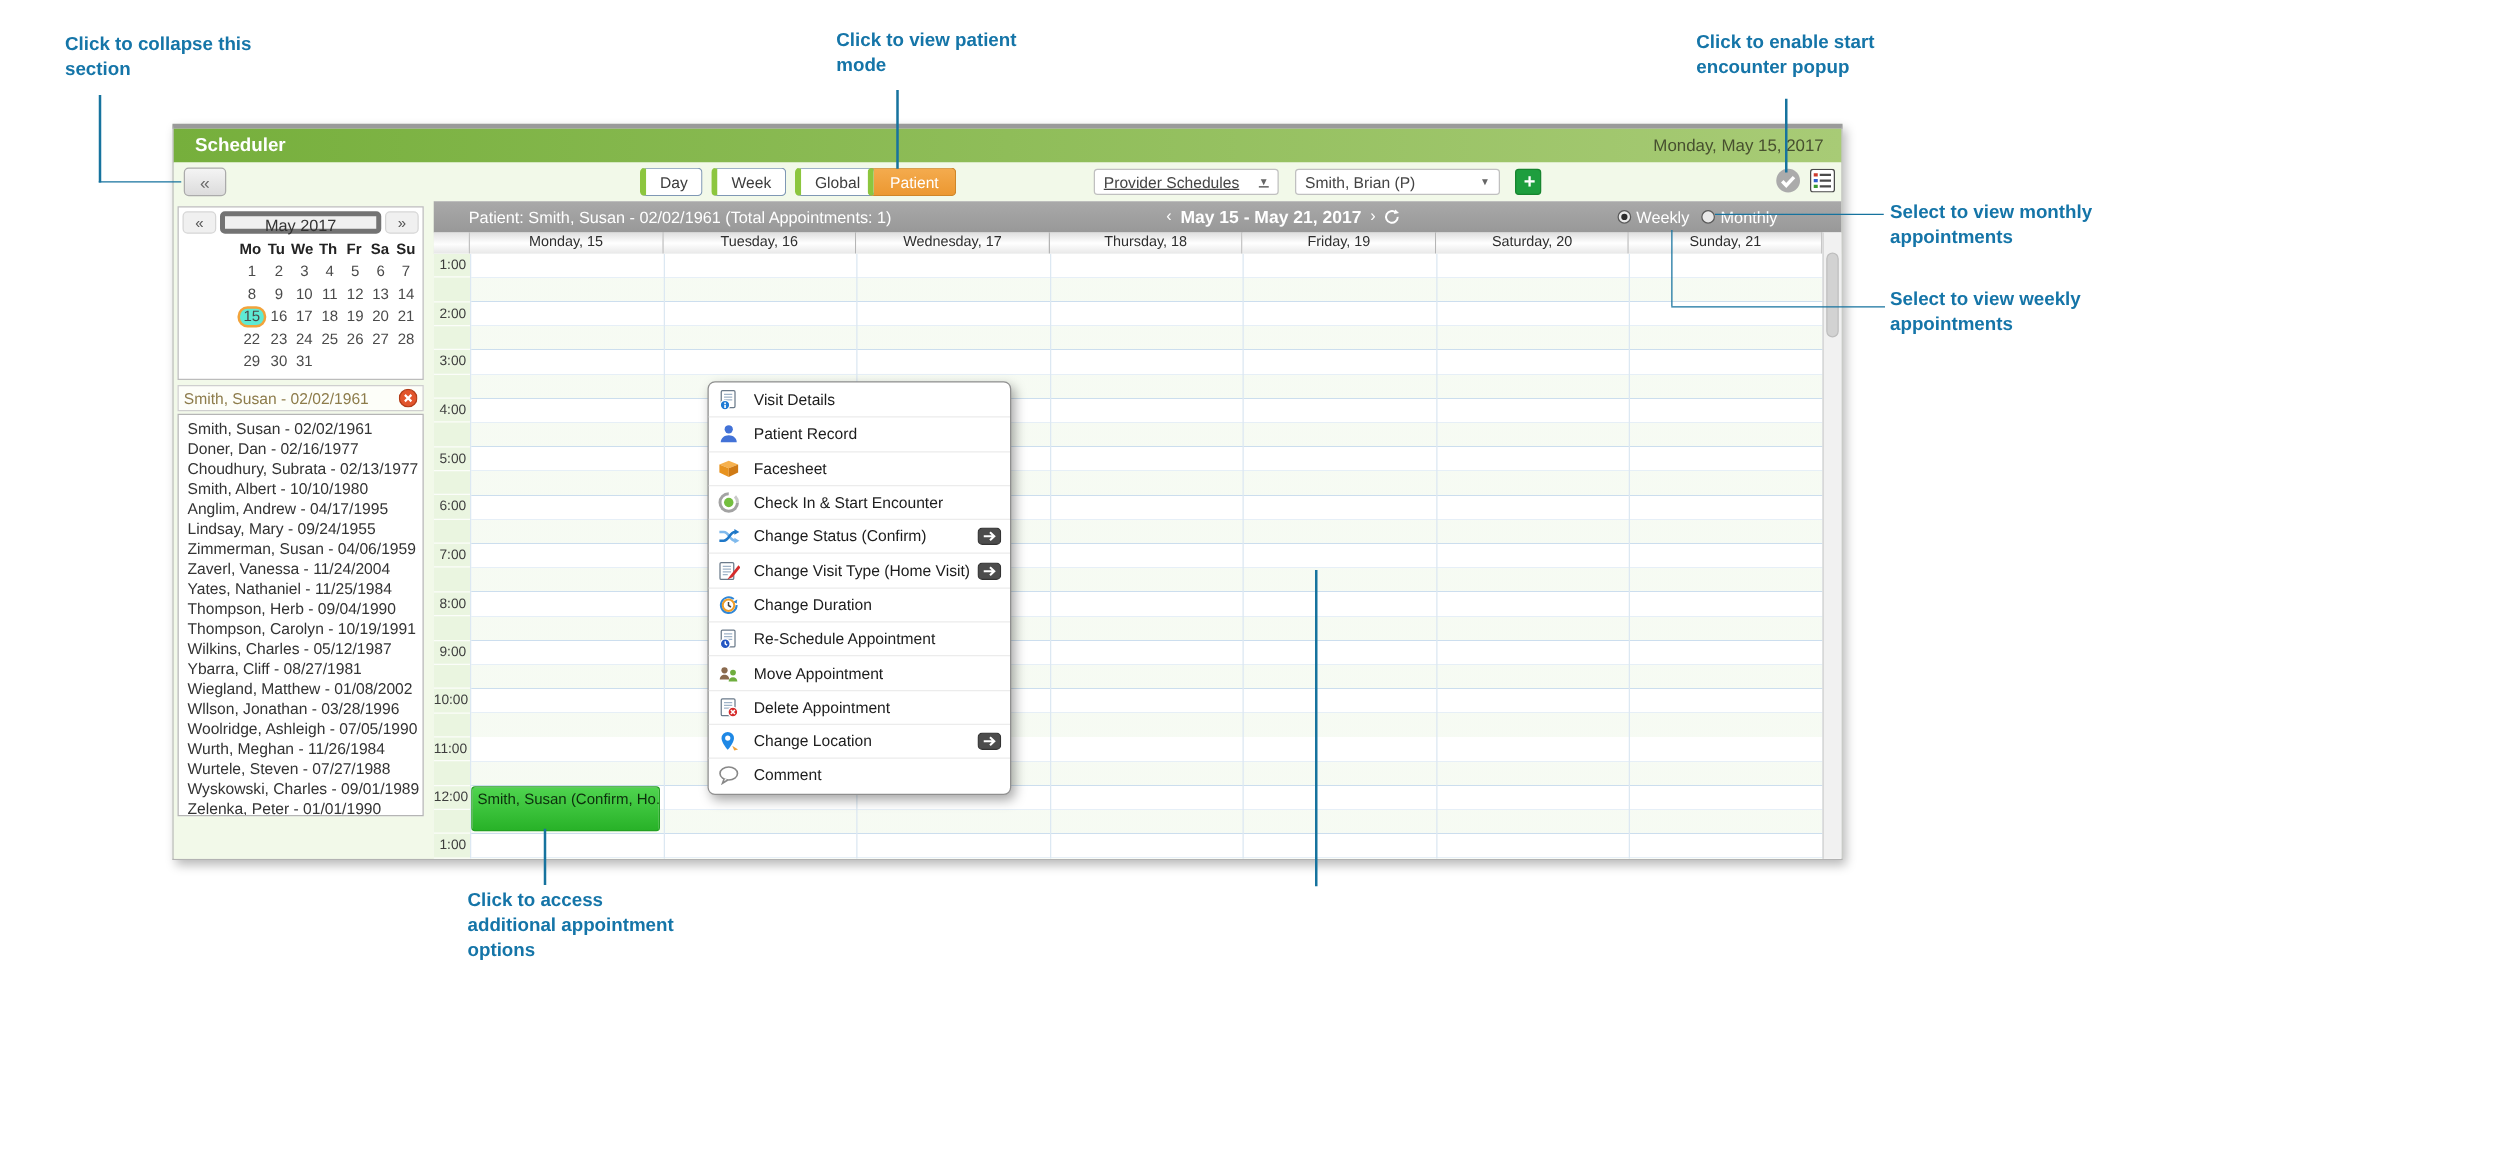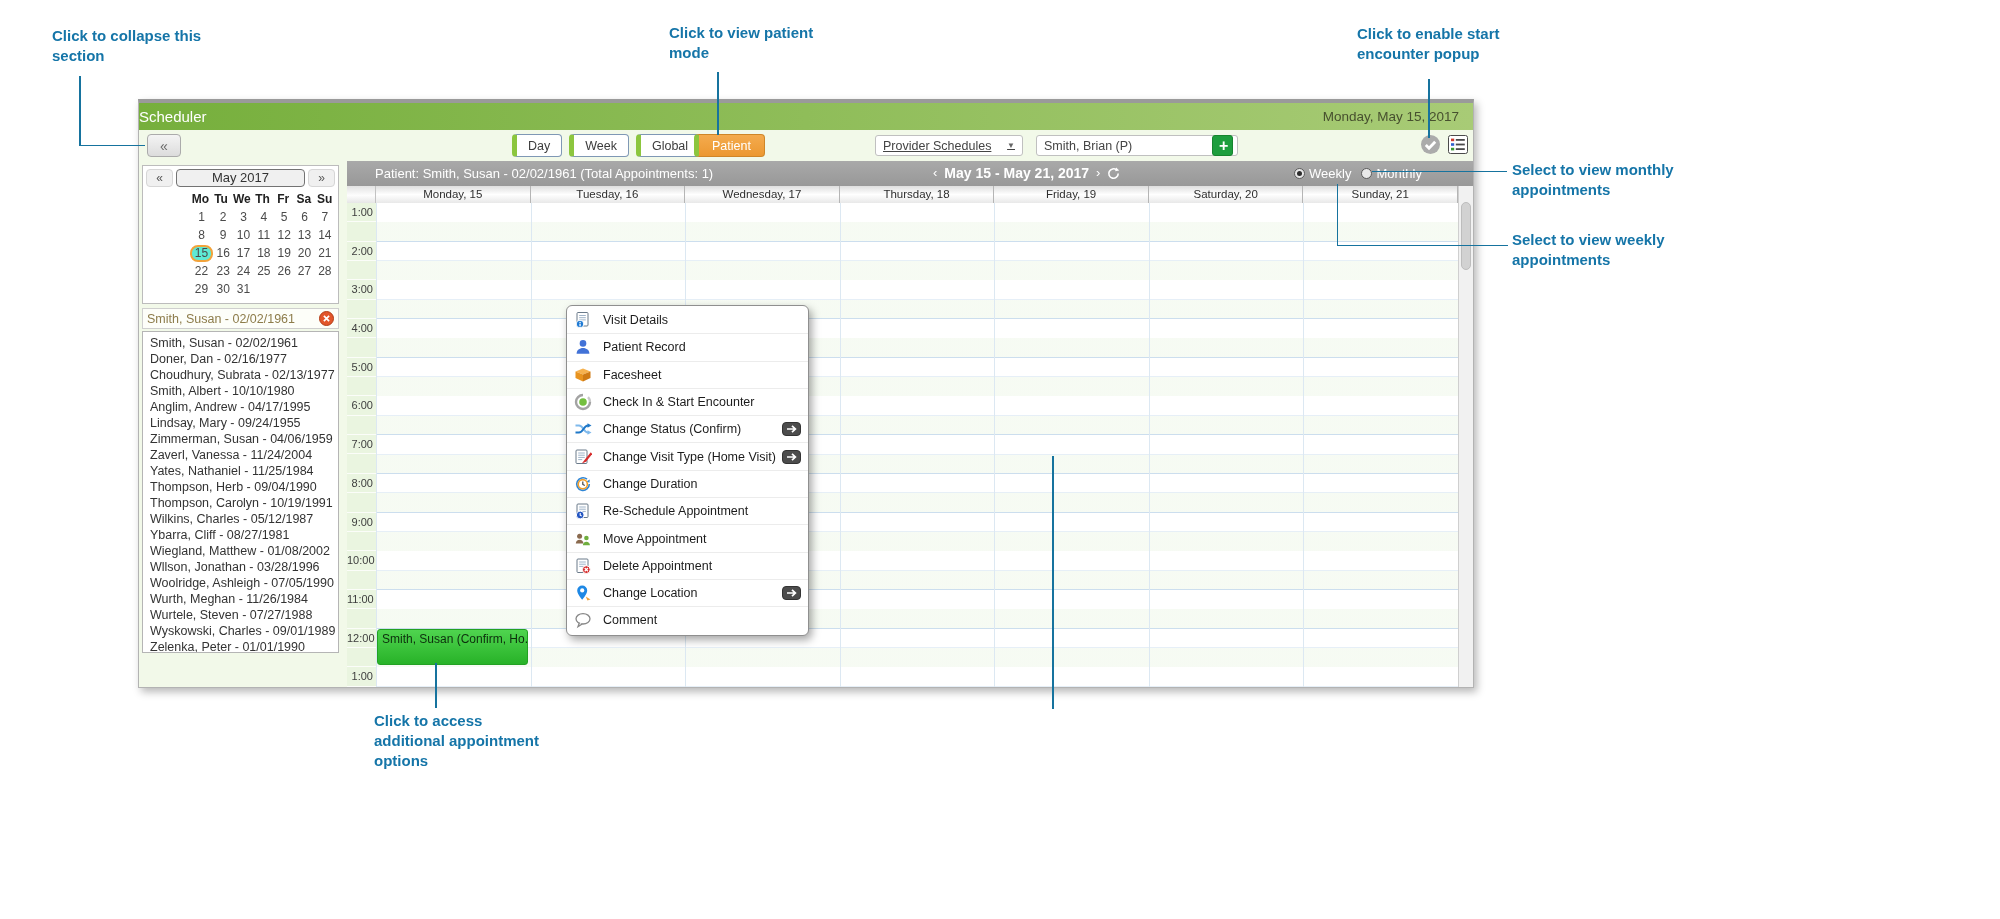--- a/index.html
+++ b/index.html
@@ -11,53 +11,53 @@
   .ann{position:absolute;color:#1575a8;font-size:15px;line-height:20px;z-index:60;font-weight:bold;}
   .l{position:absolute;background:#16739e;z-index:55;}
 
   
   .app{position:absolute;left:138px;top:99px;width:1336px;height:589px;box-sizing:border-box;
        border:1px solid #b3b3b3;border-top:4px solid #9a9a9a;background:#f2f9e9;
        box-shadow:3px 4px 8px rgba(0,0,0,.28);z-index:1;}
 
   .app-header{position:absolute;top:0;left:0;right:0;height:27px;
       background:linear-gradient(to right,#76af3c,#a8cb76);display:flex;align-items:center;}
-  .app-title{color:#fff;font-weight:normal;font-size:15px;}
+  .app-title{color:#fff;font-weight:bold;font-size:15px;padding-left:17px;}
   .app-date{margin-left:auto;color:#47502f;font-size:13.5px;padding-right:14px;}
 
   
   .toolbar{position:absolute;top:27px;left:0;right:0;height:31px;background:#f2f9e9;}
   .collapse-btn{position:absolute;left:8px;top:4px;width:34px;height:23px;
       background:linear-gradient(#f4f4f4,#dcdcdc);border:1px solid #ababab;border-radius:4px;
       color:#6a6a6a;font-size:14px;line-height:20px;cursor:pointer;}
   .view-group{position:absolute;left:373px;top:4px;display:flex;gap:7px;}
   .view-btn{height:23px;padding:0 11px;background:#fff;border:1px solid #7f98b5;border-radius:4px;
       border-left:5px solid #8cc63e;font-size:12.5px;color:#3c3c3c;font-family:inherit;cursor:pointer;}
   .patient-btn{position:absolute;left:555px;top:4px;width:71px;height:23px;border:1px solid #cf8628;
       border-left:5px solid #8cc63e;border-radius:4px;background:linear-gradient(#f4ab4e,#ec9831);
       color:#fff;font-size:12.5px;font-family:inherit;cursor:pointer;}
   .select{position:absolute;top:5px;height:21px;background:#fff;border:1px solid #c0c0c0;border-radius:3px;
       display:flex;align-items:center;font-size:12.5px;color:#444;box-sizing:border-box;padding:0 7px;cursor:pointer;}
   .select .caret{margin-left:auto;font-size:8px;color:#666;padding-left:6px;}
   #sel-schedule{left:736px;width:148px;text-decoration:underline;}
-  #sel-provider{left:897px;width:202px;}
+  #sel-provider{left:897px;width:164px;}
   .add-btn{position:absolute;left:1073px;top:5px;width:21px;height:21px;background:#1e9e3e;
       border:1px solid #17852f;border-radius:3px;color:#fff;font-size:16px;font-weight:bold;line-height:17px;cursor:pointer;}
   .tb-icon{position:absolute;top:4px;cursor:pointer;}
   #icon-check{left:1281px;}
   #icon-list{left:1309px;top:5px;}
 
   
   .sidebar{position:absolute;top:58px;left:0;bottom:0;width:208px;background:#f2f9e9;border-right:1px solid #d4e2c0;}
   .minical{position:absolute;left:3px;top:4px;width:197px;height:139px;background:#fff;
       border:1px solid #bcbcbc;box-sizing:border-box;}
   .mc-head{display:flex;gap:3px;padding:3px;height:24px;box-sizing:border-box;}
   .mc-nav{width:25px;background:#f0f0f0;border:1px solid #d6d6d6;border-radius:4px;color:#555;
       font-size:12px;text-align:center;line-height:16px;cursor:pointer;}
-  .mc-month{flex:1;background:#f0f0f0;border:1px solid #737373;border-radius:4px;text-align:center;
+  .mc-month{flex:1;background:#f0f0f0;border:4px solid #737373;border-radius:4px;text-align:center;
       font-size:13px;color:#333;line-height:16px;}
   .mc-grid{display:grid;grid-template-columns:repeat(7,1fr);padding:0 3px;margin-left:44px;}
   .mc-wd{font-weight:bold;font-size:12px;color:#222;text-align:center;height:19px;line-height:19px;}
   .mc-day{font-size:12px;color:#4a4a4a;text-align:center;height:18px;line-height:17px;cursor:pointer;}
   .mc-num{display:inline-block;min-width:17px;}
   .mc-num.sel{border:2px solid #f2a33b;border-radius:8px;line-height:13px;min-width:19px;background:#5eead4;}
 
   .sel-patient{position:absolute;left:3px;top:147px;width:197px;height:21px;box-sizing:border-box;
       border:1px solid #cfcfcf;background:#fdfef9;display:flex;align-items:center;padding:0 4px;}
   .sel-patient span.txt{font-size:12.5px;color:#8d7c4b;flex:1;white-space:nowrap;overflow:hidden;}

